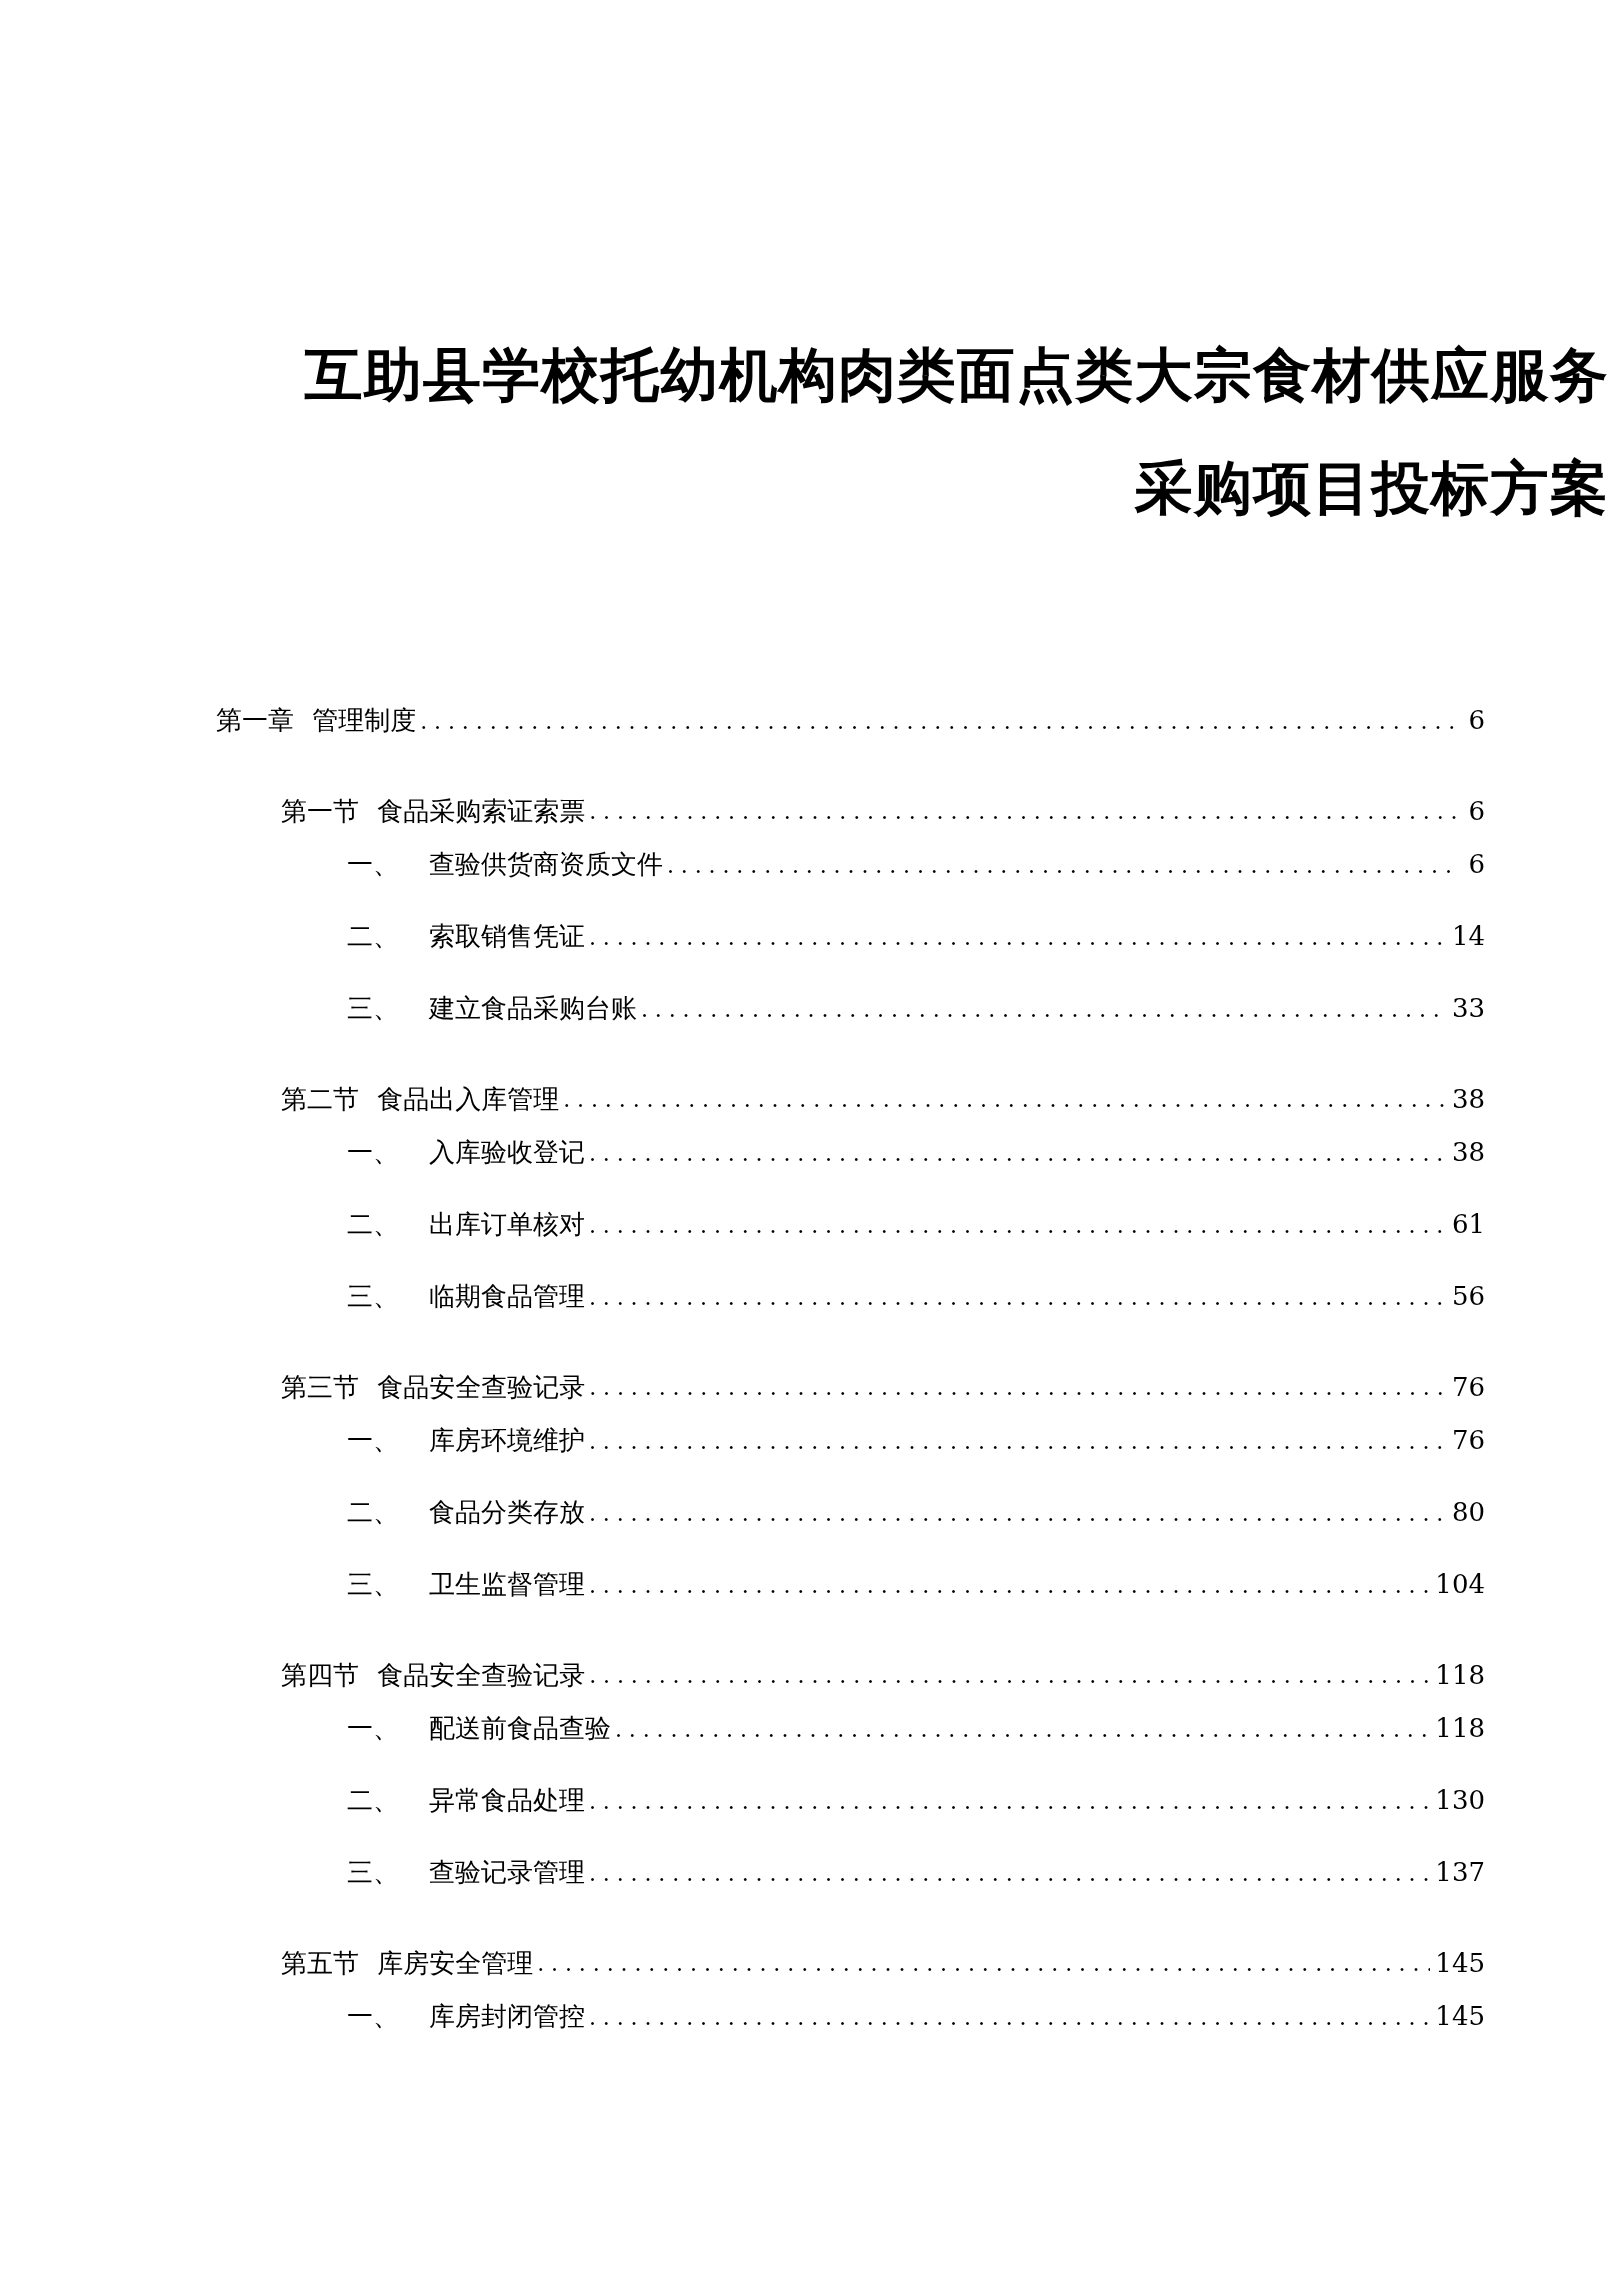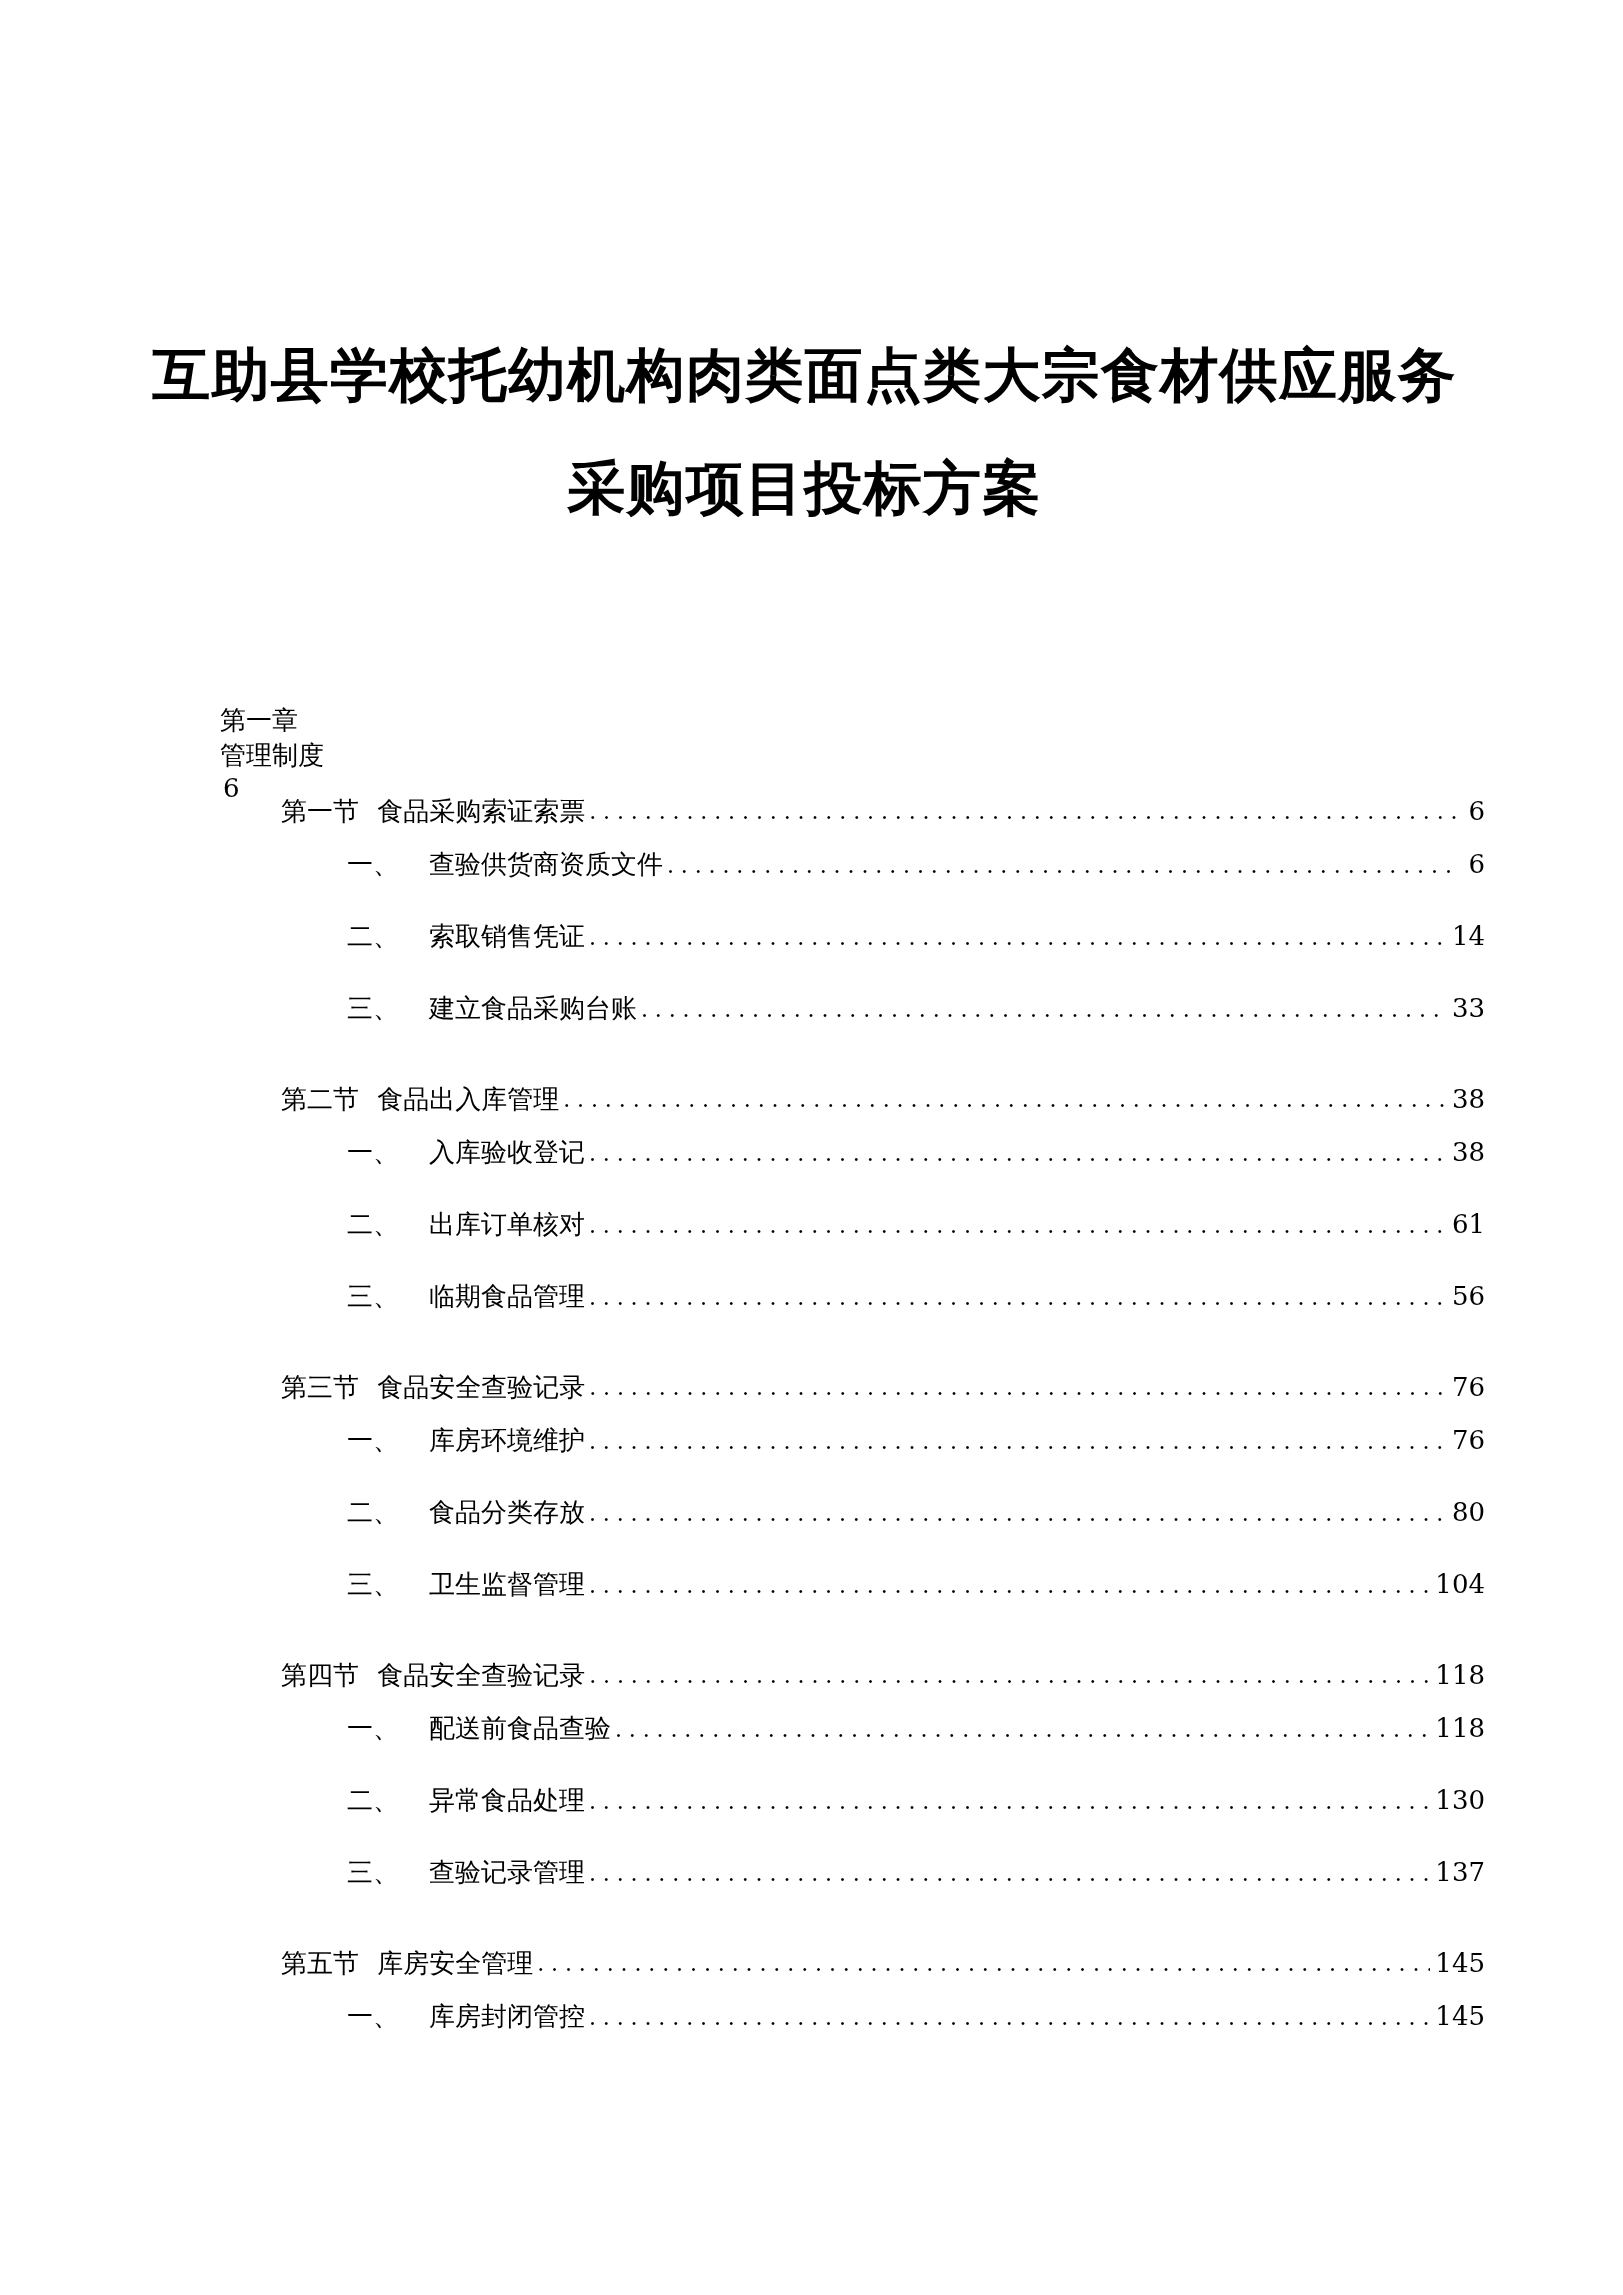--- a/index.html
+++ b/index.html
@@ -1,25 +1,25 @@
 <!DOCTYPE html>
 <html style="font-size:10.5px"><head>
 <meta charset="utf-8">
 <style>
   html, body { margin: 0; padding: 0; background: #ffffff; }
   body { width: 1623px; height: 2295px; position: relative; overflow: hidden;
          font-family: "DejaVu Serif", "Liberation Serif", serif; color: #000; }
-  .title { position: absolute; left: 0; width: 1609px; text-align: center;
+  .title { position: absolute; left: 0; width: 1609px; text-align: right;
            font-family: Liberation Serif, serif; font-weight: bold;
            font-size: 58px; letter-spacing: 1.3px; }
   .t1 { top: 337px; }
   .t2 { top: 450px; }
   .toc { position: absolute; left: 216px; top: 703px; width: 1269px; }
   .toc-row { display: flex; align-items: baseline; height: 72px; font-size: 26px; }
-  .toc-row.l1 { padding-left: 0; flex-direction: column; }
+  .toc-row.l1 { padding-left: 0; }
   .toc-row.l2 { padding-left: 65px; align-items: center; }
   .toc-row.l3 { padding-left: 131px; }
   .num { display: inline-block; width: 82px; }
   .l1 .num, .l2 .num { width: auto; margin-right: 18.3px; }
   .label { white-space: nowrap; }
   .dots { flex: 1; overflow: hidden; white-space: nowrap; margin: 0 5.2px 0 3.9px;
           letter-spacing: 6.9px; font-size: 22px; }
   .dots::after { content: "....................................................................................................................................................................................................................."; }
   .page { white-space: nowrap; text-align: right; min-width: 19.6px; }
 </style>

